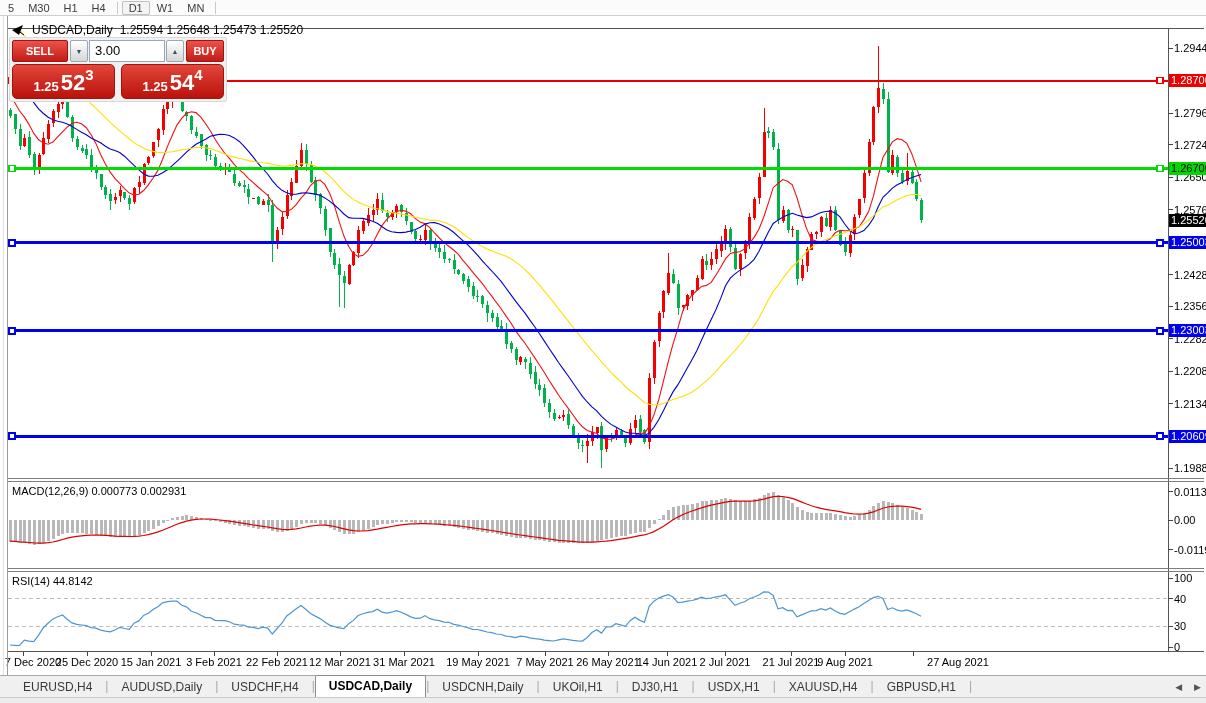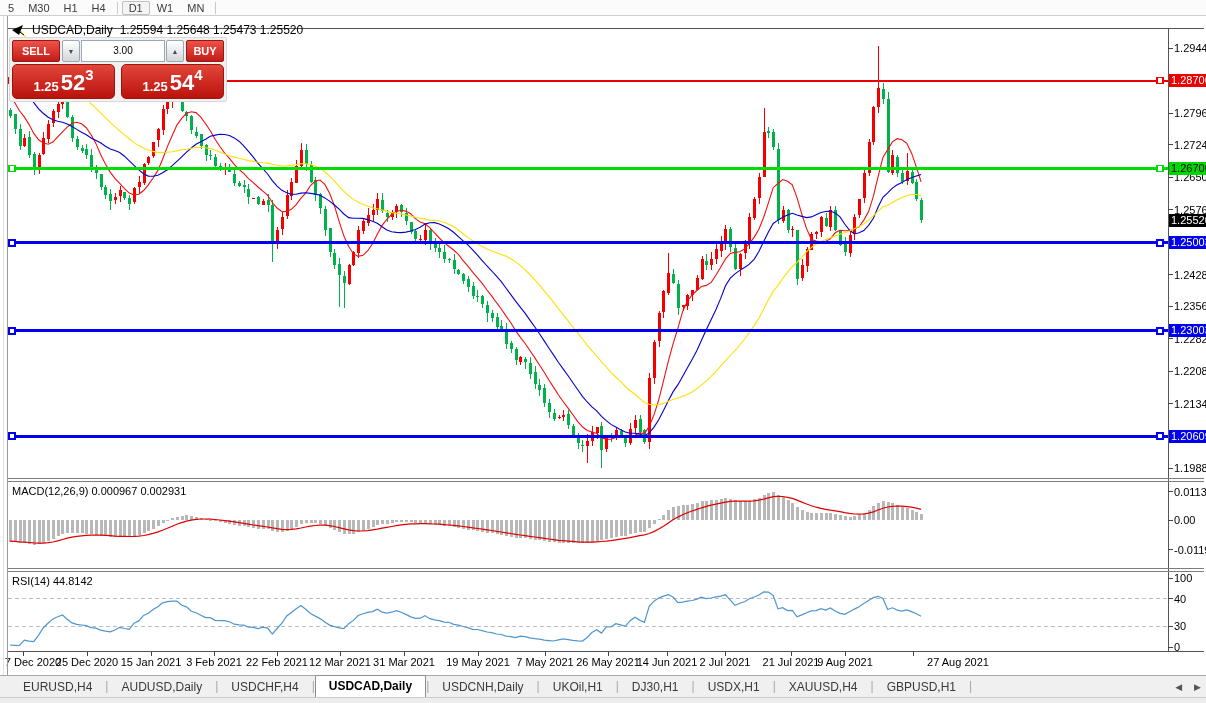--- a/index.html
+++ b/index.html
@@ -15,26 +15,26 @@
   
   .chart-title{position:absolute;left:11px;top:23px;font-size:12px;color:#000;
                display:flex;align-items:center;gap:7px;z-index:4;white-space:nowrap;}
   
   .trade-panel{position:absolute;left:9px;top:37px;width:212px;background:#f1f1f1;
                border:1px solid #d8d8d8;border-radius:2px;padding:2px;z-index:5;}
   .tp-row1{display:flex;gap:2px;height:22px;}
   .btn-trade{background:linear-gradient(#ee5248,#c21d17);color:#fff;font-weight:bold;
              font-size:11px;border:1px solid #9d1410;border-radius:2px;
              font-family:"Liberation Sans",sans-serif;cursor:pointer;}
-  .btn-sell{width:48px;} .btn-buy{width:38px;}
+  .btn-sell{width:56px;} .btn-buy{width:38px;}
   .spinner{display:flex;flex:1;gap:1px;}
   .spin-btn{width:18px;background:linear-gradient(#ffffff,#d6d6d6);border:1px solid #96a8ba;
             color:#33506e;font-size:7px;padding:0;cursor:pointer;border-radius:2px;}
-  .lot-field{flex:1;background:#fff;border:1px solid #96a8ba;font-size:10px;color:#000;
-             text-align:center;padding:0 5px;line-height:20px;}
+  .lot-field{flex:1;background:#fff;border:1px solid #96a8ba;font-size:13px;color:#000;
+             text-align:left;padding:0 5px;line-height:20px;}
   .tp-row2{display:flex;gap:6px;margin-top:2px;}
   .price-box{flex:1;height:33px;background:linear-gradient(#e2463a,#ba120c);border:1px solid #9d1410;
              border-radius:5px;color:#fff;display:flex;align-items:flex-end;justify-content:center;
              font-weight:bold;cursor:pointer;}
   .pb-small{font-size:13px;margin:0 2px 4px 0;}
   .pb-big{font-size:22px;line-height:30px;}
   .pb-sup{font-size:15px;margin-bottom:15px;}
   
   .ax-tick{position:absolute;left:1174px;width:32px;font-size:11px;color:#000;line-height:12px;white-space:nowrap;}
   .ax-badge{position:absolute;left:1169px;width:35px;font-size:11px;line-height:13px;height:13px;
@@ -802,21 +802,21 @@
       <div class="dt" style="left: 478px;">19 May 2021</div>
       <div class="dt" style="left: 545px;">7 May 2021</div>
       <div class="dt" style="left: 608px;">26 May 2021</div>
       <div class="dt" style="left: 667px;">14 Jun 2021</div>
       <div class="dt" style="left: 725px;">2 Jul 2021</div>
       <div class="dt" style="left: 791px;">21 Jul 2021</div>
       <div class="dt" style="left: 845px;">9 Aug 2021</div>
       <div class="dt" style="left: 913px; margin-left: 45px;">27 Aug 2021</div>
     </div>
 
-  <div class="ind-label" style="top:485px">MACD(12,26,9) 0.000967 0.002931</div>
+  <div class="ind-label" style="top:485px">MACD(12,26,9) 0.000773 0.002931</div>
   <div class="ind-label" style="top:575px">RSI(14) 44.8142</div>
 
   <div class="tabbar" id="tabbar">
       <div class="tab">EURUSD,H4</div>
       <div class="tab-sep">|</div>
       <div class="tab">AUDUSD,Daily</div>
       <div class="tab-sep">|</div>
       <div class="tab">USDCHF,H4</div>
       <div class="tab-sep">|</div>
       <div class="tab active">USDCAD,Daily</div>

